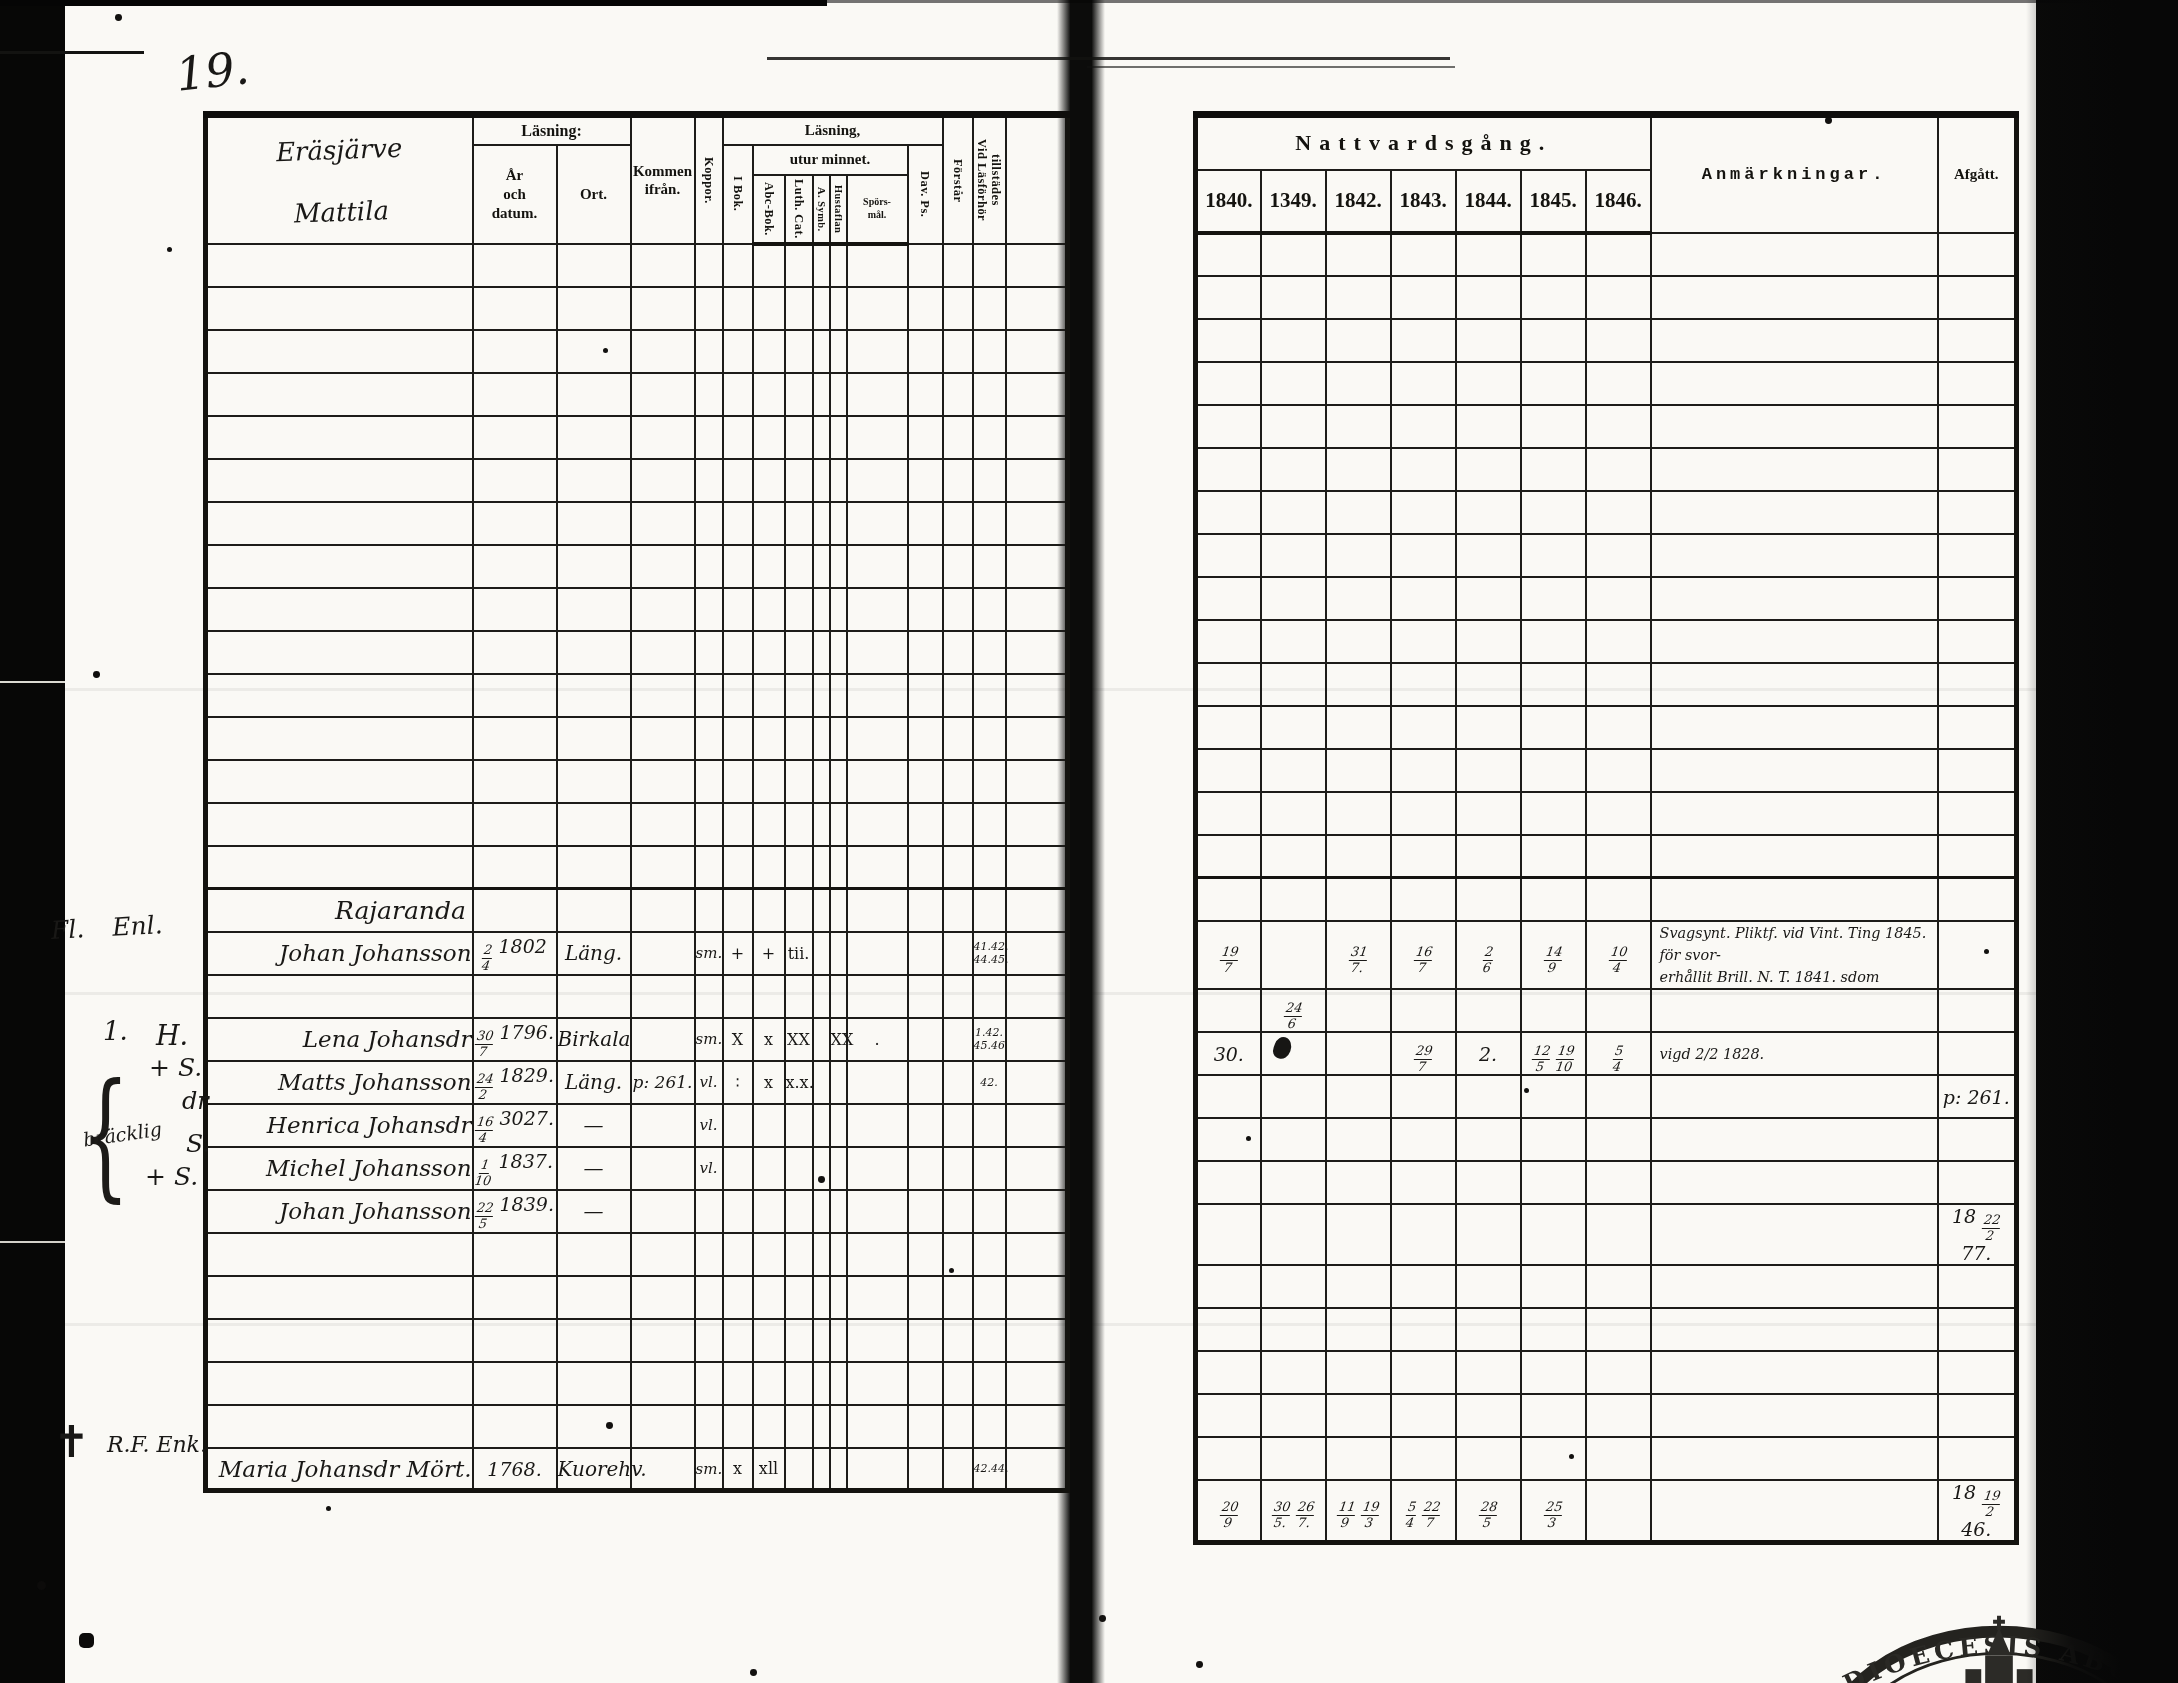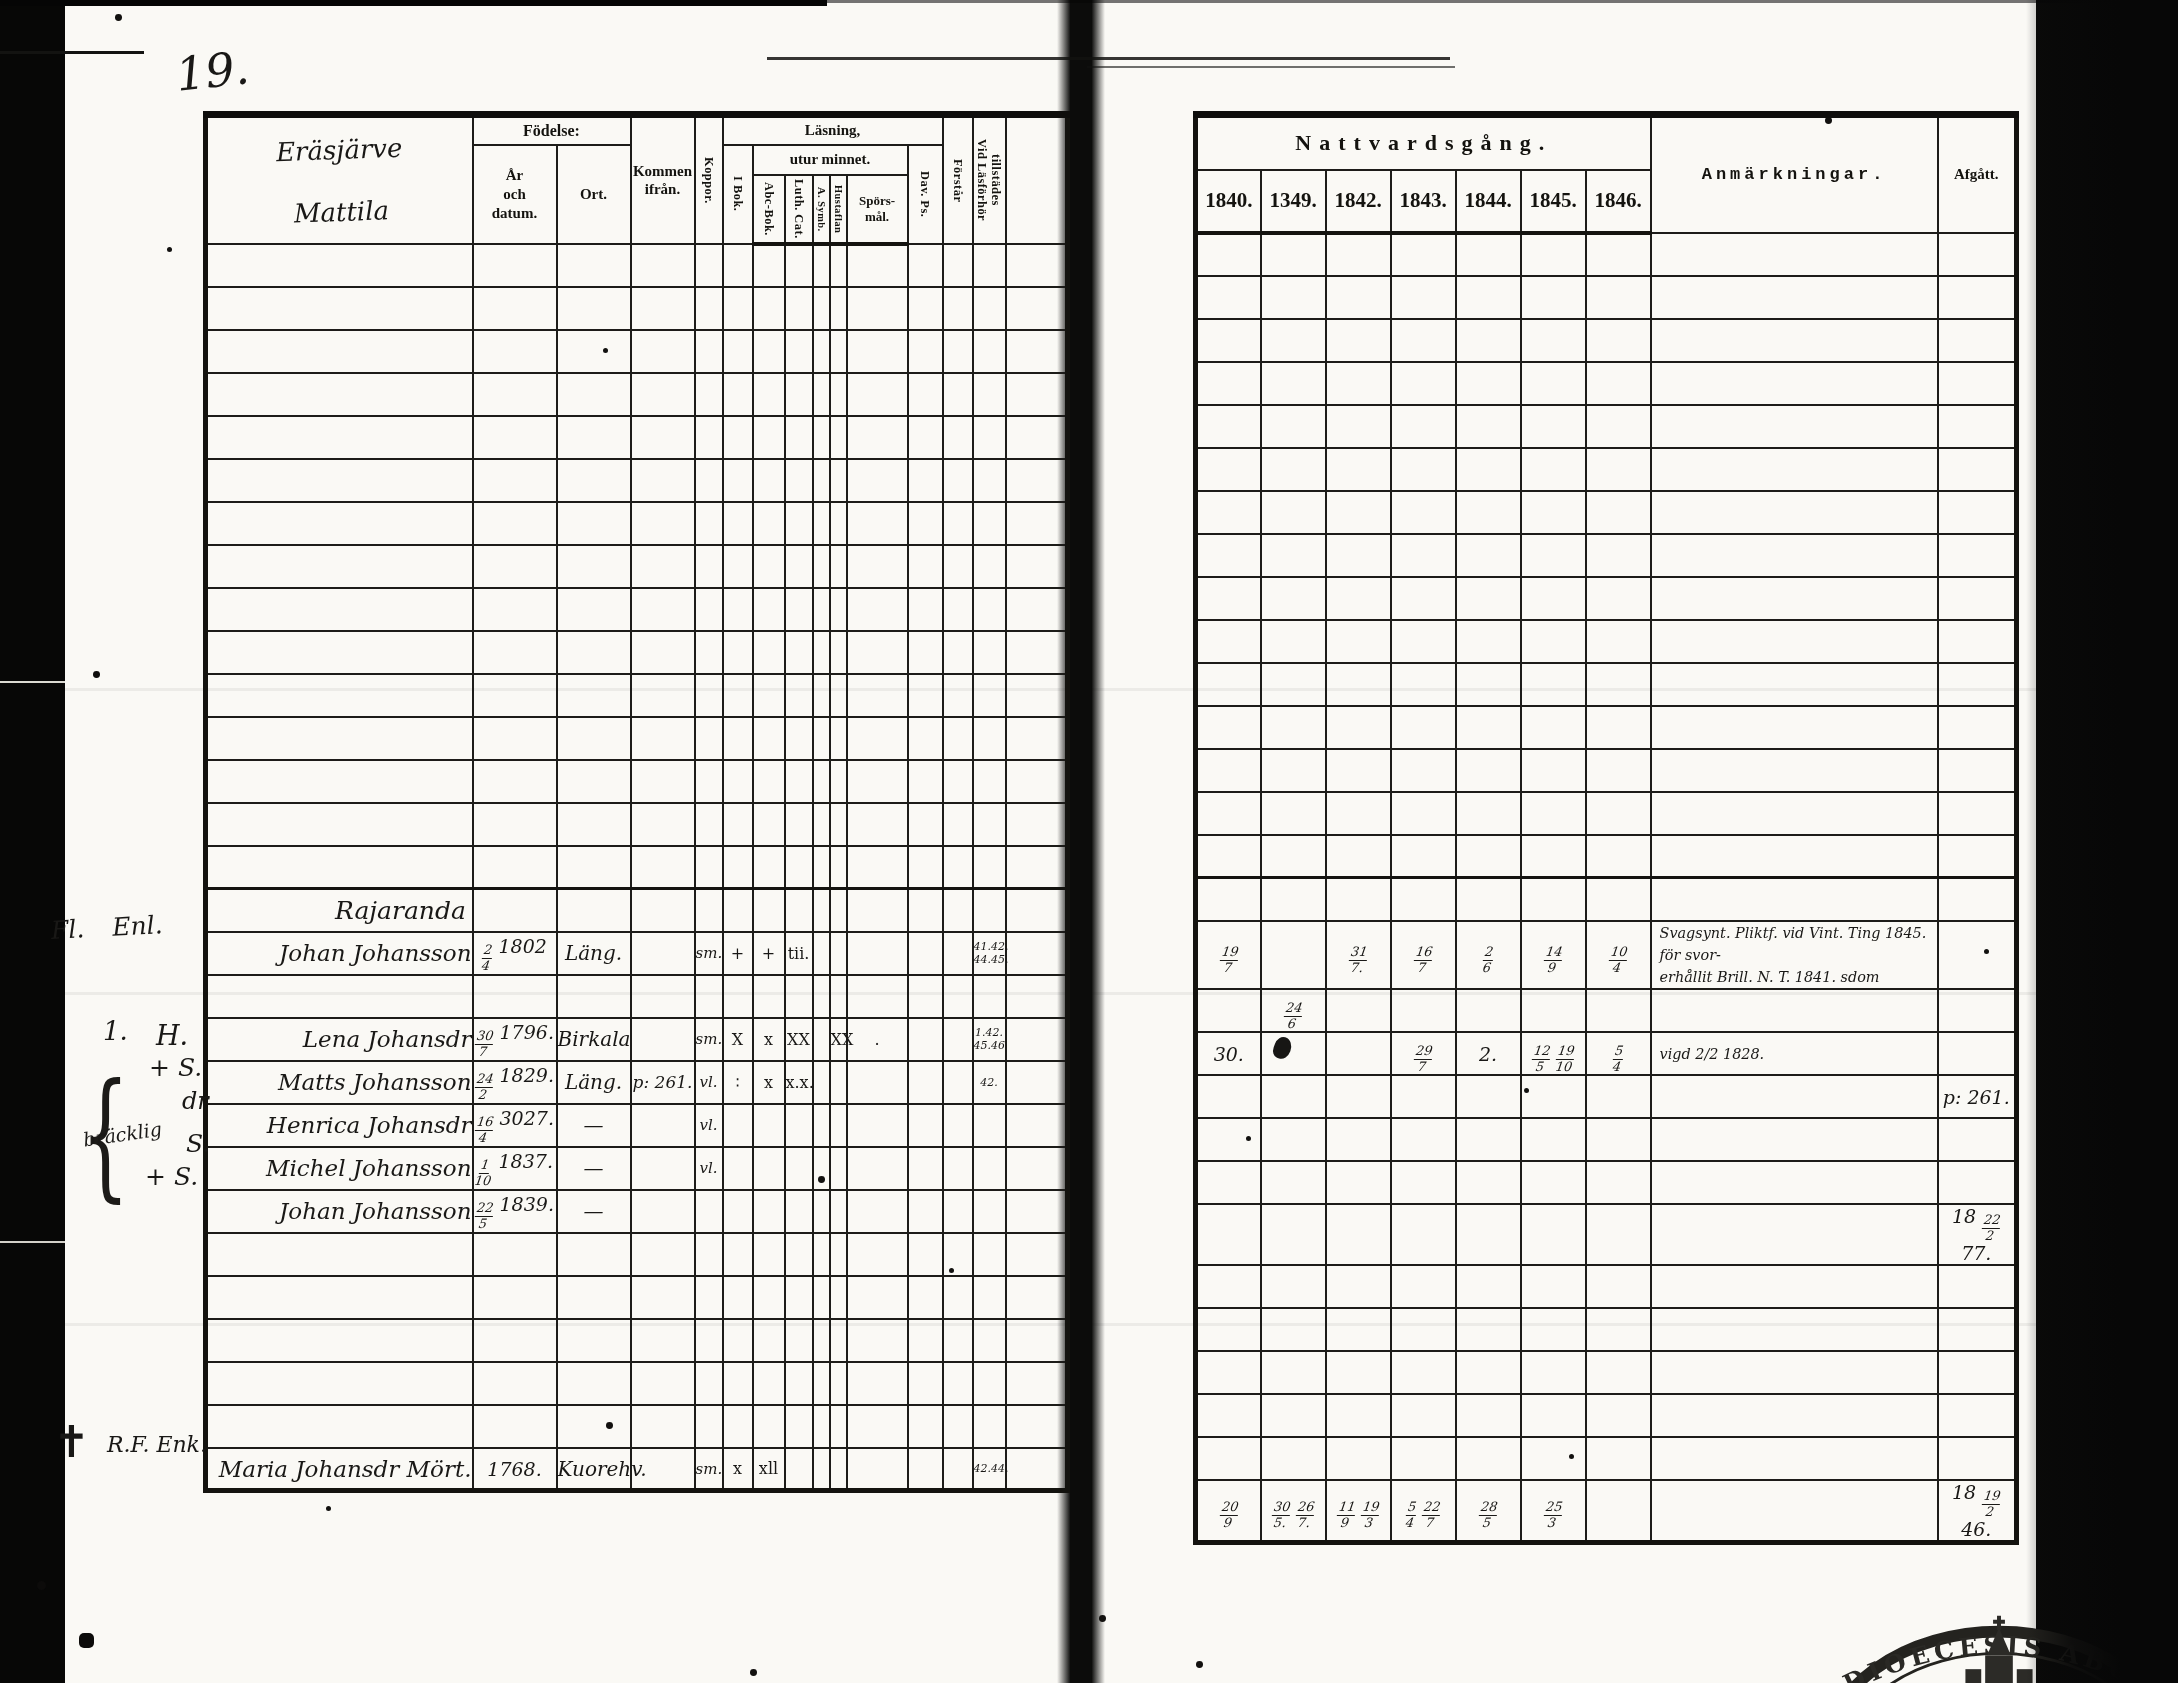--- a/index.html
+++ b/index.html
@@ -115,21 +115,21 @@
       <col style="width:61px">
       <col style="width:35px">
     <col style="width:30px">
       <col style="width:33px">
       <col style="width:62px">
   </colgroup>
   <thead>
     <tr class="h1">
       <th rowspan="3" class="hw-title">Eräsjärve
 Mattila</th>
-      <th colspan="2" style="font-size:16px">Födelse:</th>
+      <th colspan="2" style="font-size:16px">Läsning:</th>
       <th rowspan="3" class="pre">Kommen
 ifrån.</th>
       <th rowspan="3" class="vert">Koppor.</th>
       <th colspan="7">Läsning,</th>
       <th rowspan="3" class="vert">Förstår</th>
       <th rowspan="3" class="vert">Vid Läsförhör
 tillstädes</th>
       <th rowspan="3"></th>
     </tr>
     <tr class="h2">
@@ -139,21 +139,21 @@
       <th rowspan="2">Ort.</th>
       <th rowspan="2" class="vert">I Bok.</th>
       <th colspan="5">utur minnet.</th>
       <th rowspan="2" class="vert">Dav. Ps.</th>
     </tr>
     <tr class="h3">
       <th class="vert">Abc-Bok.</th>
       <th class="vert">Luth. Cat.</th>
       <th class="vert" style="font-size:10.4px">A. Symb.</th>
       <th class="vert" style="font-size:10.4px">Hustaflan</th>
-      <th class="pre" style="font-size:13px">Spörs-
+      <th class="pre" style="font-size:10px">Spörs-
 mål.</th>
     </tr>
   </thead>
   <tbody id="lbody">
       <tr>
         <td class="name"></td>
         <td class="date"></td>
         <td></td>
         <td class="kf"></td>
         <td class="kop"></td>

